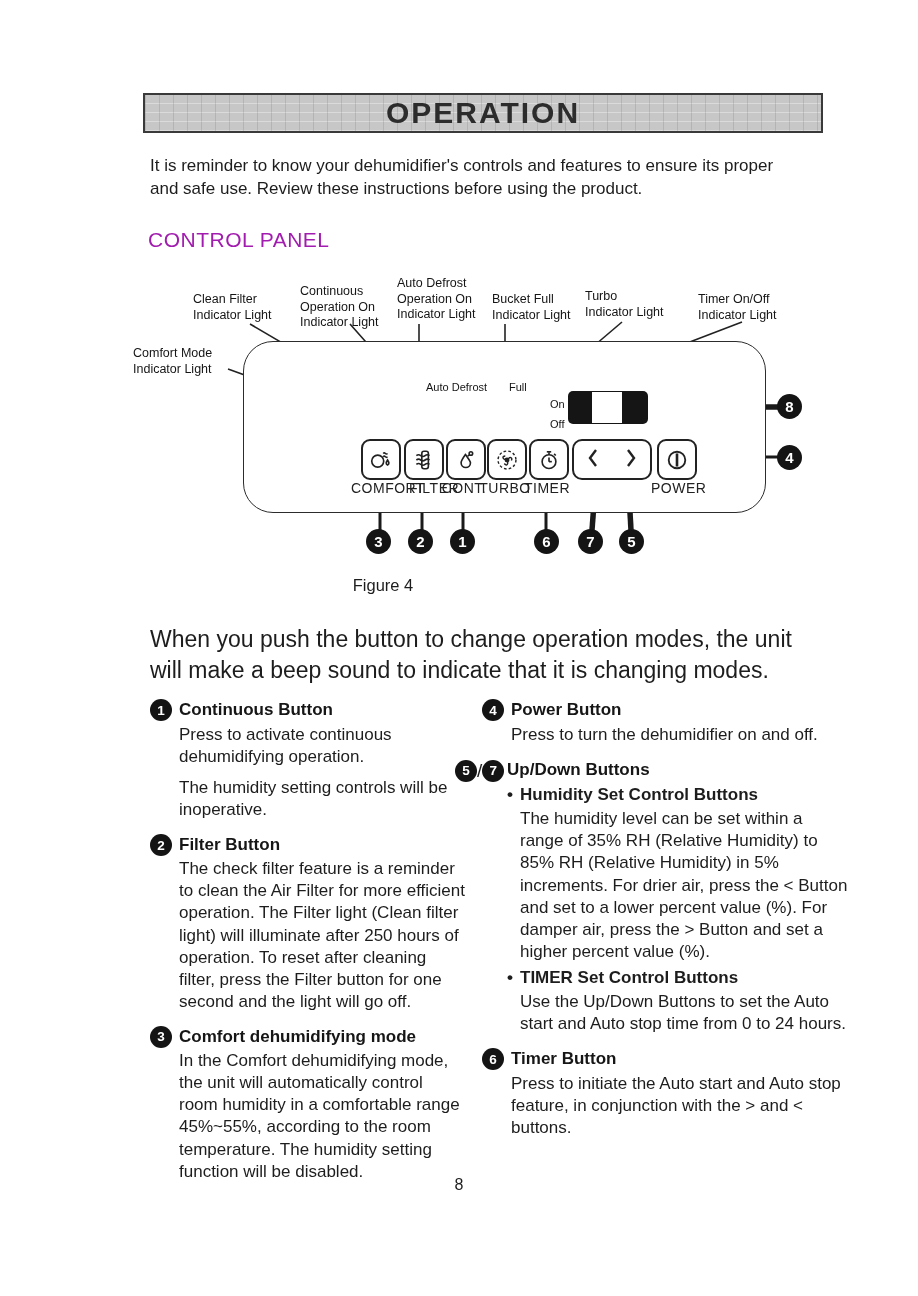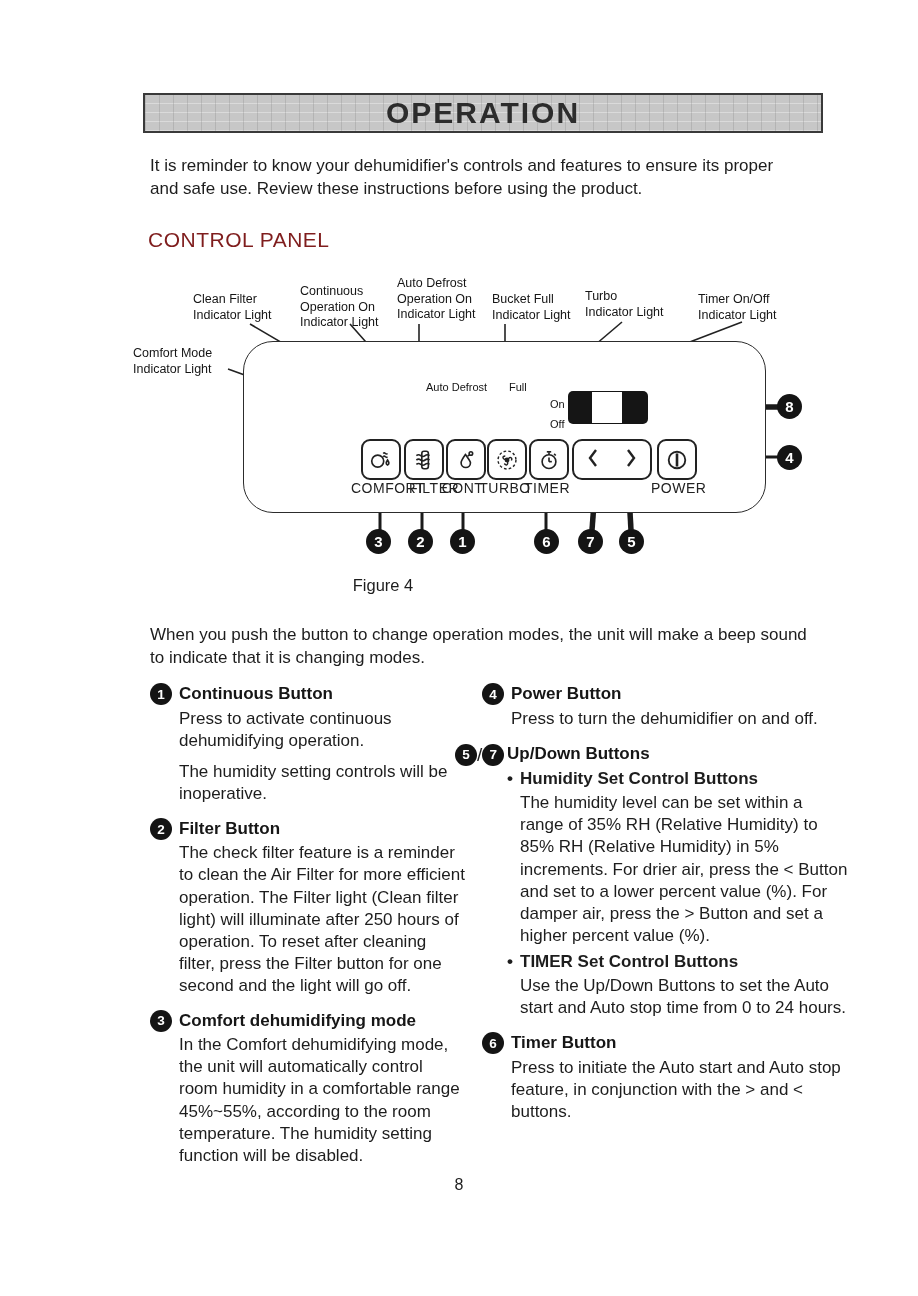--- a/index.html
+++ b/index.html
@@ -13,21 +13,21 @@
     margin:93px 0 0 143px;width:676px;height:36px;
     border:2px solid #3a3a3a;
     background-color:#c7c7c7;
     background-image:
       repeating-linear-gradient(90deg, rgba(110,110,110,.22) 0 1px, transparent 1px 14px),
       repeating-linear-gradient(0deg, rgba(255,255,255,.35) 0 1px, transparent 1px 9px);
     display:flex;align-items:center;justify-content:center;
   }
   .header-title{font-size:30px;font-weight:700;letter-spacing:2px;color:#2c2c2c;}
   .intro{margin:22px 0 0 150px;width:648px;font-size:17px;line-height:1.33;}
-  .section-title{margin:28px 0 0 148px;font-size:21px;letter-spacing:.5px;font-weight:400;color:#7f1d1d;}
+  .section-title{margin:28px 0 0 148px;font-size:21px;letter-spacing:.5px;font-weight:400;color:#a21caf;}
 
   
   .diagram{position:relative;width:918px;height:348px;margin-top:12px;}
   .callout{position:absolute;font-size:12.5px;line-height:1.25;white-space:pre-line;color:#151515;}
   .svg-overlay{position:absolute;left:0;top:0;width:918px;height:348px;}
   .panel{
     position:absolute;left:243px;top:77px;width:521px;height:170px;
     border:1.6px solid #2c2c2c;border-radius:30px;background:#fff;
   }
   .ind-text{position:absolute;font-size:11px;color:#151515;}
@@ -47,21 +47,21 @@
     display:flex;align-items:center;justify-content:space-around;}
   .btn-label{position:absolute;top:216px;font-size:14px;letter-spacing:.5px;color:#222;text-align:center;}
   .num-badge{
     position:absolute;width:25px;height:25px;border-radius:50%;
     background:#141414;color:#fff;font-size:15px;font-weight:700;
     display:flex;align-items:center;justify-content:center;
   }
   .fig-caption{position:absolute;left:0;top:312px;width:766px;text-align:center;font-size:16.5px;color:#1d1d1d;}
 
   
-  .modes-note{margin:12px 0 0 150px;width:660px;font-size:17px;line-height:1.33;}
+  .modes-note{margin:12px 0 0 150px;width:660px;font-size:23px;line-height:1.33;}
   .columns{margin:14px 0 0 150px;width:700px;display:flex;}
   .col-left{width:316px;flex:0 0 316px;}
   .col-right{flex:1;margin-left:16px;}
   .item{display:flex;margin-bottom:13px;}
   .item-badge{
     flex:0 0 22px;width:22px;height:22px;margin:0 7px 0 0;border-radius:50%;
     background:#141414;color:#fff;font-size:13.5px;font-weight:700;
     display:flex;align-items:center;justify-content:center;
   }
   .item-body{flex:1;}

